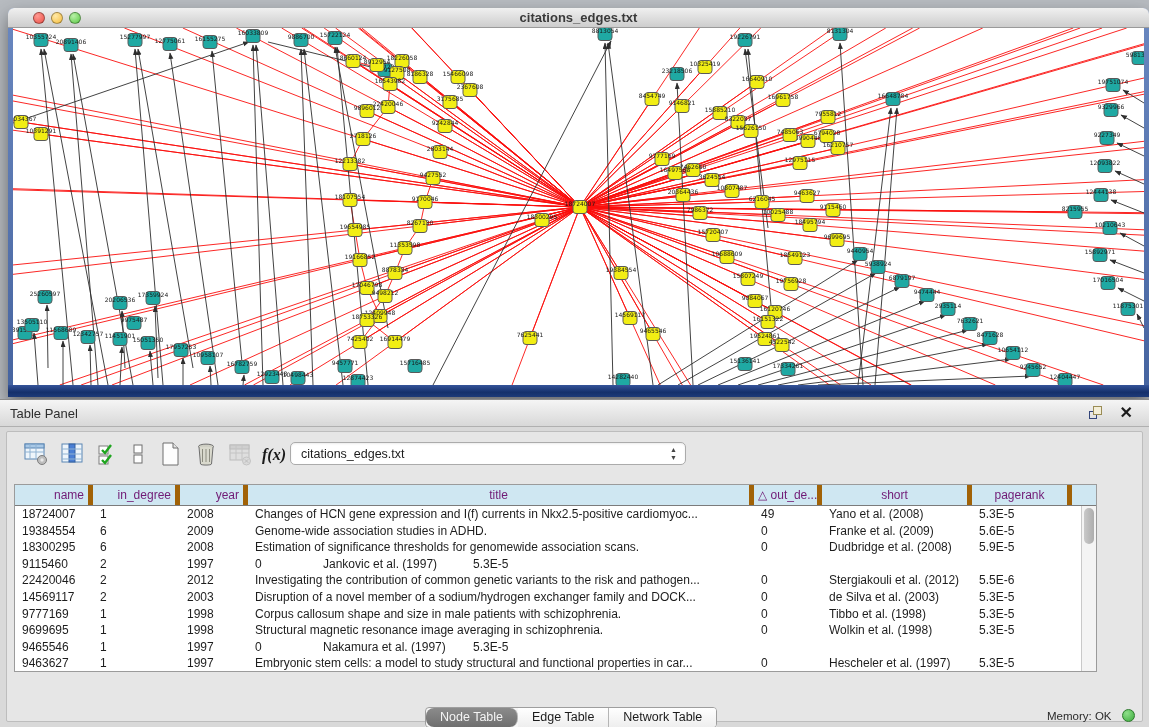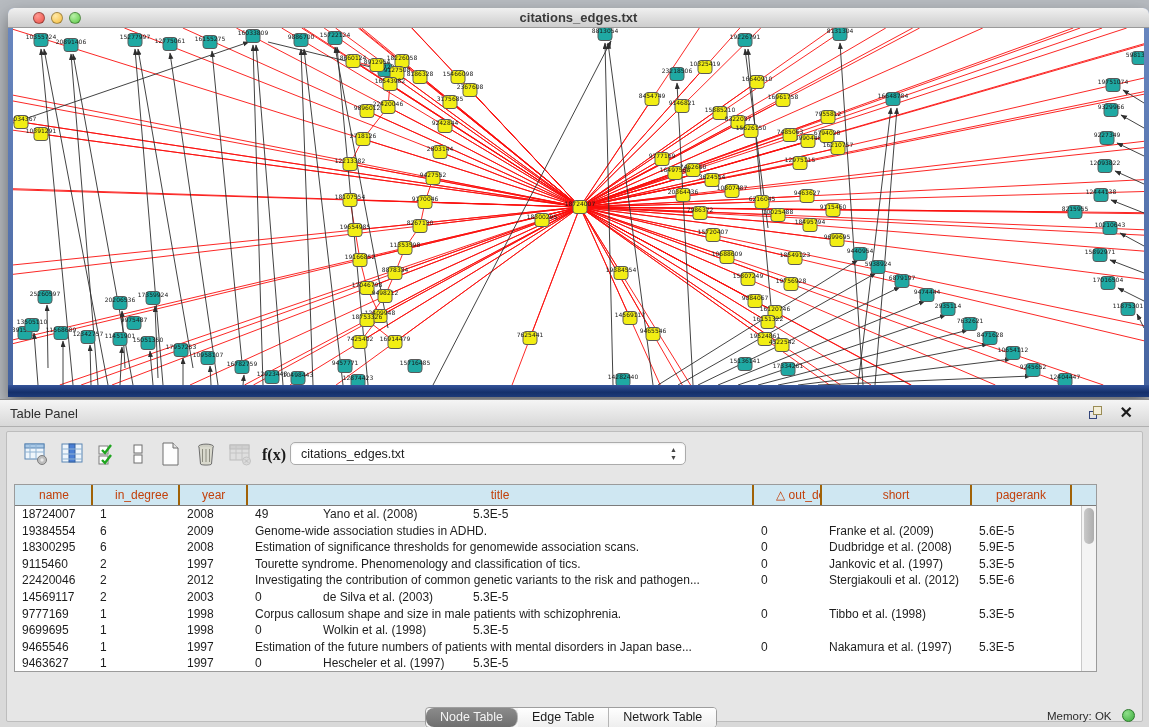--- a/index.html
+++ b/index.html
@@ -29,29 +29,29 @@
   .tp-title { position:absolute; left:10px; top:6px; font-size:13px; color:#2e2e2e; }
   .tp-float { position:absolute; right:44px; top:5px; width:17px; height:16px; cursor:pointer; }
   .tp-float .sq1 { position:absolute; left:5px; top:1px; width:9px; height:9px; border:1px solid #9a8c55; background:#f3eed8; }
   .tp-float .sq2 { position:absolute; left:1px; top:6px; width:8px; height:8px; border:1px solid #33457a; background:transparent; }
   .tp-close { position:absolute; right:16px; top:3px; font-size:16px; font-weight:bold; color:#1c1c1c; cursor:pointer; }
   .tp-body { position:absolute; left:6px; top:31px; width:1137px; height:291px; background:#e6e6e6; border:1px solid #bdbdbd; border-radius:2px; }
 
   .toolbar { position:absolute; left:8px; top:6px; height:38px; width:1120px; }
   .tool-btn { position:absolute; top:2px; width:30px; height:30px; border:none; background:transparent; cursor:pointer; }
   .tool-btn svg { width:26px; height:26px; }
-  .fx { font-family:"Liberation Serif", serif; font-weight:bold; font-size:16px; color:#1a1a1a; }
+  .fx { font-family:"Liberation Serif", serif; font-style:italic; font-weight:bold; font-size:16px; color:#1a1a1a; }
   .combo { position:absolute; left:275px; top:4px; width:396px; height:23px; background:#ffffff;
     border:1px solid #ababab; border-radius:5px; box-shadow:inset 0 1px 2px rgba(0,0,0,.08); cursor:pointer; }
   .combo-text { position:absolute; left:10px; top:4px; font-size:12.5px; color:#1c1c1c; }
   .combo-arrows { position:absolute; right:8px; top:3px; font-size:7px; line-height:8px; color:#444; text-align:center; }
 
   .grid-frame { position:absolute; left:7px; top:52px; width:1083px; height:188px; background:#ffffff; border:1px solid #9b9b9b; }
   .grid-header { display:flex; height:21px; background:#cfe7f2; border-bottom:1px solid #7b7b7b; }
-  .gh-cell { font-size:12px; color:#c2410c; line-height:20px; border-right:2px solid #a16207; overflow:hidden; white-space:nowrap; padding:0 22px; cursor:pointer; }
+  .gh-cell { font-size:12px; color:#701a75; line-height:20px; border-right:5px solid #a16207; overflow:hidden; white-space:nowrap; padding:0 4px; cursor:pointer; }
   .grid-rows { position:absolute; left:0; top:21px; right:15px; bottom:0; overflow:hidden; }
   .g-row { display:flex; height:16.6px; background:#ffffff; }
   .g-cell { font-size:12px; color:#1d1d1d; line-height:16px; padding:0 0 0 7px; white-space:nowrap; overflow:hidden; text-overflow:ellipsis; }
   .v-scroll { position:absolute; right:0; top:21px; bottom:0; width:15px; background:#f4f4f4; border-left:1px solid #c9c9c9; }
   .v-thumb { position:absolute; left:2px; top:2px; width:10px; height:36px; background:linear-gradient(90deg,#c9c9c9,#adadad); border-radius:6px; cursor:pointer; }
 
   .seg-tabs { position:absolute; left:418px; top:275px; height:21px; display:flex;
     border:1px solid #9e9e9e; border-radius:4px; overflow:hidden; background:#f7f7f7; box-shadow:0 1px 0 rgba(255,255,255,.6); }
   .seg { font-size:12.5px; line-height:19px; padding:0 14px; color:#1c1c1c; border-right:1px solid #b5b5b5; cursor:pointer; background:linear-gradient(180deg,#ffffff,#eeeeee); }
   .seg:last-child { border-right:none; }
@@ -637,32 +637,33 @@
       <button class="tool-btn fx" style="left:244px">f(x)</button>
       <div class="combo">
         <span class="combo-text">citations_edges.txt</span>
         <span class="combo-arrows">▲<br>▼</span>
       </div>
     </div>
 
     <div class="grid-frame">
       <div class="grid-header" id="grid-header">
           <div class="gh-cell" style="width: 78px; text-align: right;">name</div>
-          <div class="gh-cell" style="width: 87px; ">in_degree</div>
+          <div class="gh-cell" style="width: 87px; text-align: right;">in_degree</div>
           <div class="gh-cell" style="width: 68px; text-align: right;">year</div>
           <div class="gh-cell" style="width: 506px; text-align: center;">title</div>
           <div class="gh-cell" style="width: 68px; text-align: left;">△ out_de...</div>
           <div class="gh-cell" style="width: 150px; text-align: center;">short</div>
           <div class="gh-cell" style="width: 100px; text-align: center;">pagerank</div>
         </div>
       <div class="grid-rows" id="grid-rows">
           <div class="g-row">
             <div class="g-cell" style="width: 78px;">18724007</div>
             <div class="g-cell" style="width: 87px;">1</div>
             <div class="g-cell" style="width: 68px;">2008</div>
+            <div class="g-cell" style="width: 506px;">Changes of HCN gene expression and I(f) currents in Nkx2.5-positive cardiomyoc...</div>
             <div class="g-cell" style="width: 68px;">49</div>
             <div class="g-cell" style="width: 150px;">Yano et al. (2008)</div>
             <div class="g-cell" style="width: 100px;">5.3E-5</div>
           </div>
           <div class="g-row">
             <div class="g-cell" style="width: 78px;">19384554</div>
             <div class="g-cell" style="width: 87px;">6</div>
             <div class="g-cell" style="width: 68px;">2009</div>
             <div class="g-cell" style="width: 506px;">Genome-wide association studies in ADHD.</div>
             <div class="g-cell" style="width: 68px;">0</div>
@@ -675,72 +676,73 @@
             <div class="g-cell" style="width: 68px;">2008</div>
             <div class="g-cell" style="width: 506px;">Estimation of significance thresholds for genomewide association scans.</div>
             <div class="g-cell" style="width: 68px;">0</div>
             <div class="g-cell" style="width: 150px;">Dudbridge et al. (2008)</div>
             <div class="g-cell" style="width: 100px;">5.9E-5</div>
           </div>
           <div class="g-row">
             <div class="g-cell" style="width: 78px;">9115460</div>
             <div class="g-cell" style="width: 87px;">2</div>
             <div class="g-cell" style="width: 68px;">1997</div>
-            <div class="g-cell" style="width: 506px;">Tourette syndrome. Phenomenology and classification of tics.</div>
             <div class="g-cell" style="width: 68px;">0</div>
             <div class="g-cell" style="width: 150px;">Jankovic et al. (1997)</div>
             <div class="g-cell" style="width: 100px;">5.3E-5</div>
           </div>
           <div class="g-row">
             <div class="g-cell" style="width: 78px;">22420046</div>
             <div class="g-cell" style="width: 87px;">2</div>
             <div class="g-cell" style="width: 68px;">2012</div>
             <div class="g-cell" style="width: 506px;">Investigating the contribution of common genetic variants to the risk and pathogen...</div>
             <div class="g-cell" style="width: 68px;">0</div>
             <div class="g-cell" style="width: 150px;">Stergiakouli et al. (2012)</div>
             <div class="g-cell" style="width: 100px;">5.5E-6</div>
           </div>
           <div class="g-row">
             <div class="g-cell" style="width: 78px;">14569117</div>
             <div class="g-cell" style="width: 87px;">2</div>
             <div class="g-cell" style="width: 68px;">2003</div>
+            <div class="g-cell" style="width: 506px;">Disruption of a novel member of a sodium/hydrogen exchanger family and DOCK...</div>
             <div class="g-cell" style="width: 68px;">0</div>
             <div class="g-cell" style="width: 150px;">de Silva et al. (2003)</div>
             <div class="g-cell" style="width: 100px;">5.3E-5</div>
           </div>
           <div class="g-row">
             <div class="g-cell" style="width: 78px;">9777169</div>
             <div class="g-cell" style="width: 87px;">1</div>
             <div class="g-cell" style="width: 68px;">1998</div>
             <div class="g-cell" style="width: 506px;">Corpus callosum shape and size in male patients with schizophrenia.</div>
             <div class="g-cell" style="width: 68px;">0</div>
             <div class="g-cell" style="width: 150px;">Tibbo et al. (1998)</div>
             <div class="g-cell" style="width: 100px;">5.3E-5</div>
           </div>
           <div class="g-row">
             <div class="g-cell" style="width: 78px;">9699695</div>
             <div class="g-cell" style="width: 87px;">1</div>
             <div class="g-cell" style="width: 68px;">1998</div>
+            <div class="g-cell" style="width: 506px;">Structural magnetic resonance image averaging in schizophrenia.</div>
             <div class="g-cell" style="width: 68px;">0</div>
             <div class="g-cell" style="width: 150px;">Wolkin et al. (1998)</div>
             <div class="g-cell" style="width: 100px;">5.3E-5</div>
           </div>
           <div class="g-row">
             <div class="g-cell" style="width: 78px;">9465546</div>
             <div class="g-cell" style="width: 87px;">1</div>
             <div class="g-cell" style="width: 68px;">1997</div>
-            <div class="g-cell" style="width: 506px;">Estimation of the future numbers of patients with mental disorders in Japan base...</div>
             <div class="g-cell" style="width: 68px;">0</div>
             <div class="g-cell" style="width: 150px;">Nakamura et al. (1997)</div>
             <div class="g-cell" style="width: 100px;">5.3E-5</div>
           </div>
           <div class="g-row">
             <div class="g-cell" style="width: 78px;">9463627</div>
             <div class="g-cell" style="width: 87px;">1</div>
             <div class="g-cell" style="width: 68px;">1997</div>
+            <div class="g-cell" style="width: 506px;">Embryonic stem cells: a model to study structural and functional properties in car...</div>
             <div class="g-cell" style="width: 68px;">0</div>
             <div class="g-cell" style="width: 150px;">Hescheler et al. (1997)</div>
             <div class="g-cell" style="width: 100px;">5.3E-5</div>
           </div>
         </div>
       <div class="v-scroll">
         <div class="v-thumb"></div>
       </div>
     </div>
 

